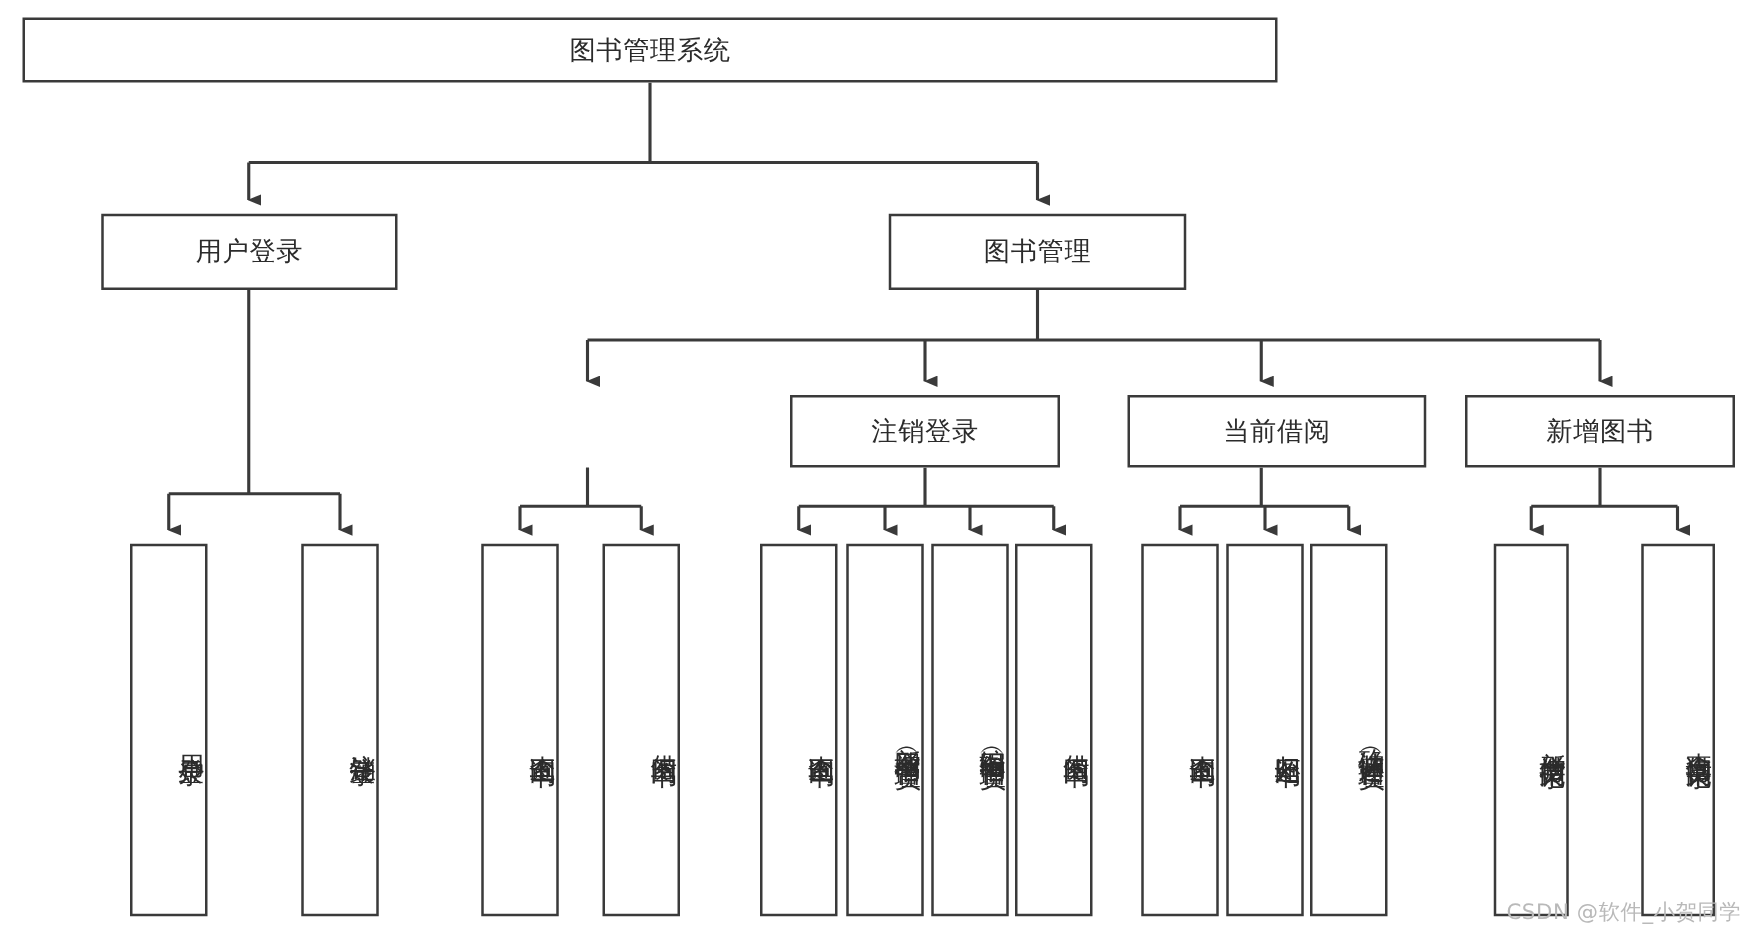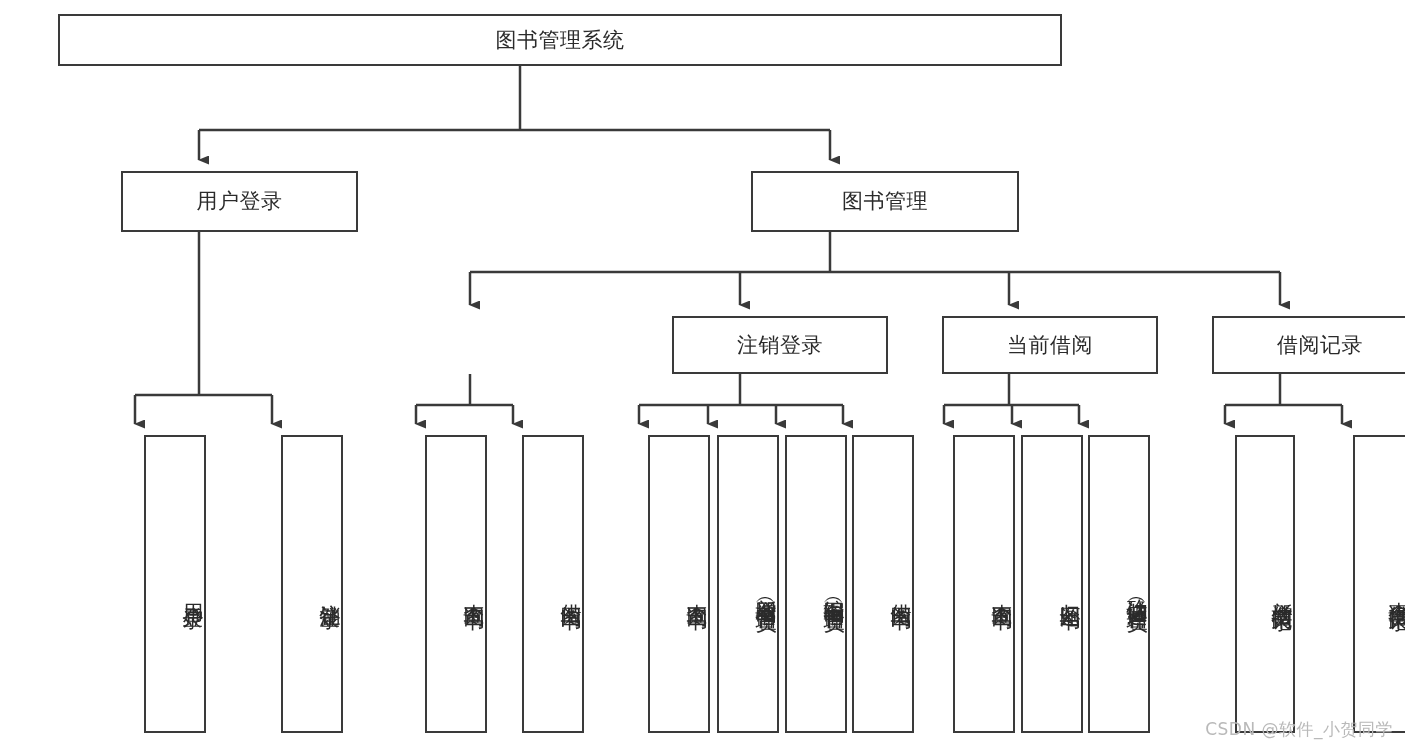--- a/index.html
+++ b/index.html
@@ -27,21 +27,20 @@
   .node {
     position: absolute;
     box-sizing: border-box;
     border: 2.5px solid #3a3a3a;
     background: #ffffff;
     display: flex;
     align-items: center;
     justify-content: center;
     color: #2b2b2b;
     line-height: 1.08;
-    margin-left: 40px;
   }
   .node.horizontal {
     font-size: 21px;
     letter-spacing: 0.5px;
   }
   .node.vertical {
     writing-mode: vertical-rl;
     text-orientation: upright;
     font-size: 21px;
     align-items: flex-start;
@@ -121,32 +120,32 @@
     </g>
   </svg>
 
   <div class="node horizontal" style="left: 18px; top: 14px; width: 1004px; height: 52px;">
     <span>图书管理系统</span>
   </div>
 
   <div class="node horizontal" style="left: 81px; top: 171px; width: 237px; height: 61px;">
     <span>用户登录</span>
   </div>
-  <div class="node horizontal" style="left: 711px; top: 171px; width: 268px; height: 61px;">
+  <div class="node horizontal" style="left: 711px; top: 171px; width: 238px; height: 61px;">
     <span>图书管理</span>
   </div>
 
   <div class="node horizontal" style="left: 632px; top: 316px; width: 216px; height: 58px;">
     <span>注销登录</span>
   </div>
-  <div class="node horizontal" style="left: 902px; top: 316px; width: 216px; height: 58px;">
+  <div class="node horizontal" style="left: 902px; top: 316px; width: 239px; height: 58px;">
     <span>当前借阅</span>
   </div>
   <div class="node horizontal" style="left: 1172px; top: 316px; width: 216px; height: 58px;">
-    <span>借阅记录</span>
+    <span>新增图书</span>
   </div>
 
   <div class="node vertical" style="left: 104px; top: 435px; width: 62px; height: 298px;">
     <span class="vlabel">用户登录</span>
   </div>
   <div class="node vertical" style="left: 241px; top: 435px; width: 62px; height: 298px;">
     <span class="vlabel">注销登录</span>
   </div>
   <div class="node vertical" style="left: 385px; top: 435px; width: 62px; height: 298px;">
     <span class="vlabel">查询图书</span>

